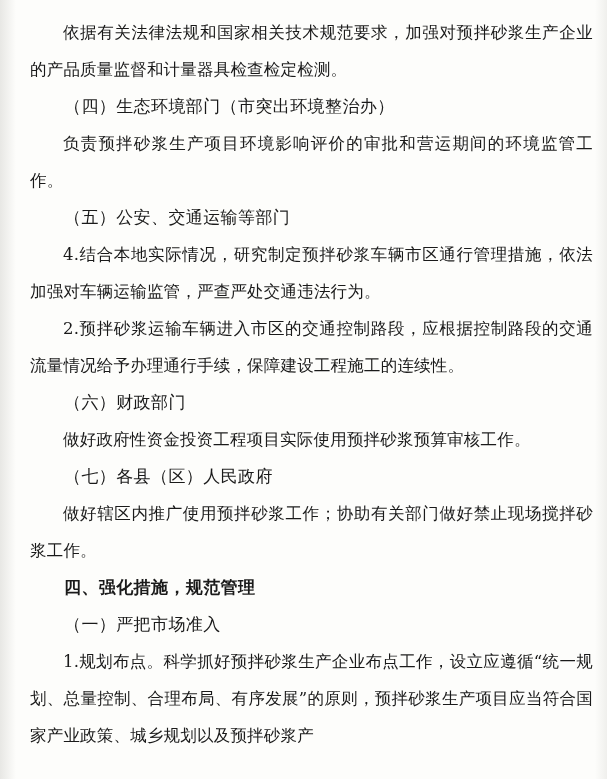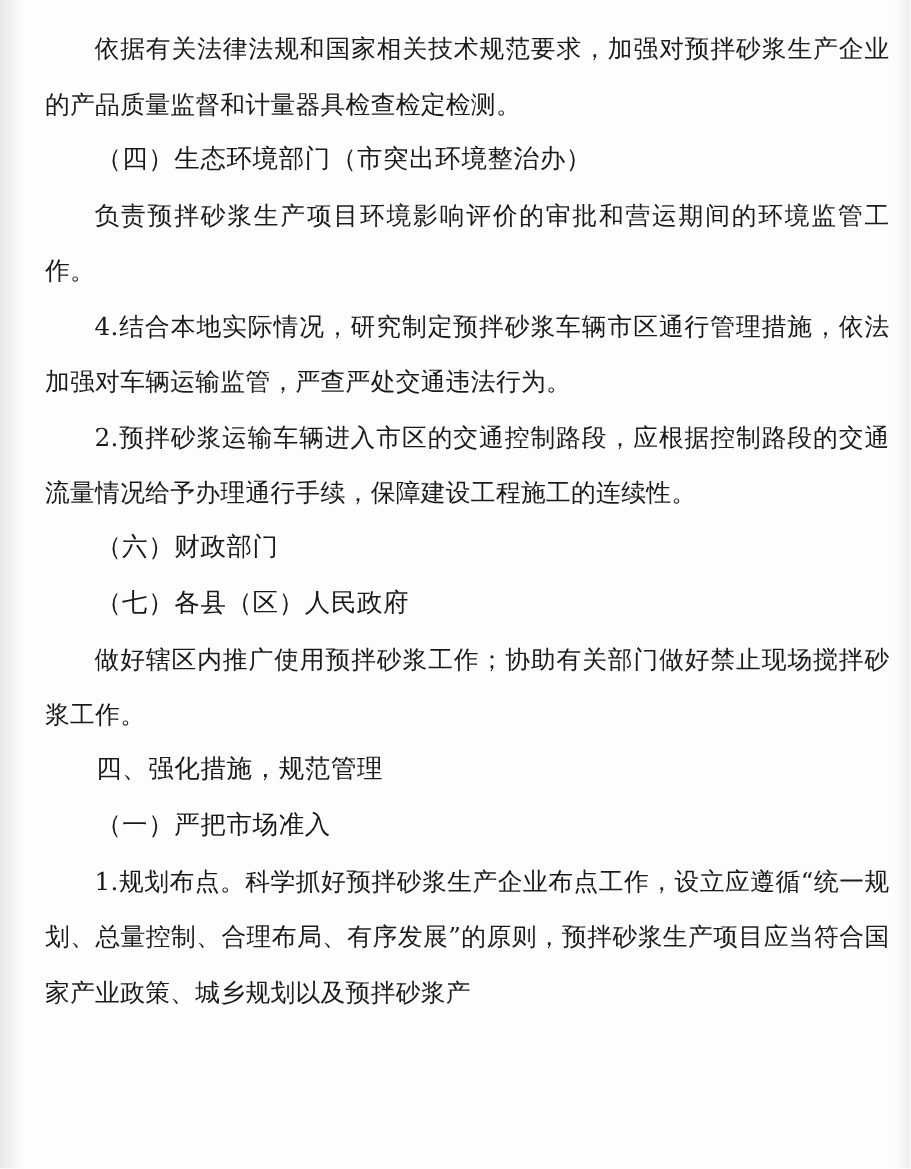--- a/index.html
+++ b/index.html
@@ -55,48 +55,50 @@
     line-height: 37px;
     font-weight: normal;
     font-family: "DejaVu Sans", "Liberation Sans", sans-serif;
     text-indent: 2em;
     margin: 0;
     letter-spacing: 0.4px;
   }
   .heading-major {
     font-size: 17px;
     line-height: 37px;
-    font-weight: normal;
+    font-weight: bold;
     font-family: "DejaVu Sans", "Liberation Sans", sans-serif;
     text-indent: 2em;
     margin: 0;
     letter-spacing: 0.4px;
   }
   .block {
     margin: 0;
   }
 </style>
 </head>
 <body>
 
 <div class="page">
 
   <p class="body-text indent2 block">依据有关法律法规和国家相关技术规范要求，加强对预拌砂浆生产企业的产品质量监督和计量器具检查检定检测。</p>
 
   <p class="heading block">（四）生态环境部门（市突出环境整治办）</p>
 
   <p class="body-text indent2 block">负责预拌砂浆生产项目环境影响评价的审批和营运期间的环境监管工作。</p>
 
+  <p class="heading block">（五）公安、交通运输等部门</p>
 
   <p class="body-text indent2 block">4.结合本地实际情况，研究制定预拌砂浆车辆市区通行管理措施，依法加强对车辆运输监管，严查严处交通违法行为。</p>
 
   <p class="body-text indent2 block">2.预拌砂浆运输车辆进入市区的交通控制路段，应根据控制路段的交通流量情况给予办理通行手续，保障建设工程施工的连续性。</p>
 
   <p class="heading block">（六）财政部门</p>
 
+  <p class="body-text indent2 block">做好政府性资金投资工程项目实际使用预拌砂浆预算审核工作。</p>
 
   <p class="heading block">（七）各县（区）人民政府</p>
 
   <p class="body-text indent2 block">做好辖区内推广使用预拌砂浆工作；协助有关部门做好禁止现场搅拌砂浆工作。</p>
 
   <p class="heading-major block">四、强化措施，规范管理</p>
 
   <p class="heading block">（一）严把市场准入</p>
 
   <p class="body-text indent2 block">1.规划布点。科学抓好预拌砂浆生产企业布点工作，设立应遵循“统一规划、总量控制、合理布局、有序发展”的原则，预拌砂浆生产项目应当符合国家产业政策、城乡规划以及预拌砂浆产</p>

